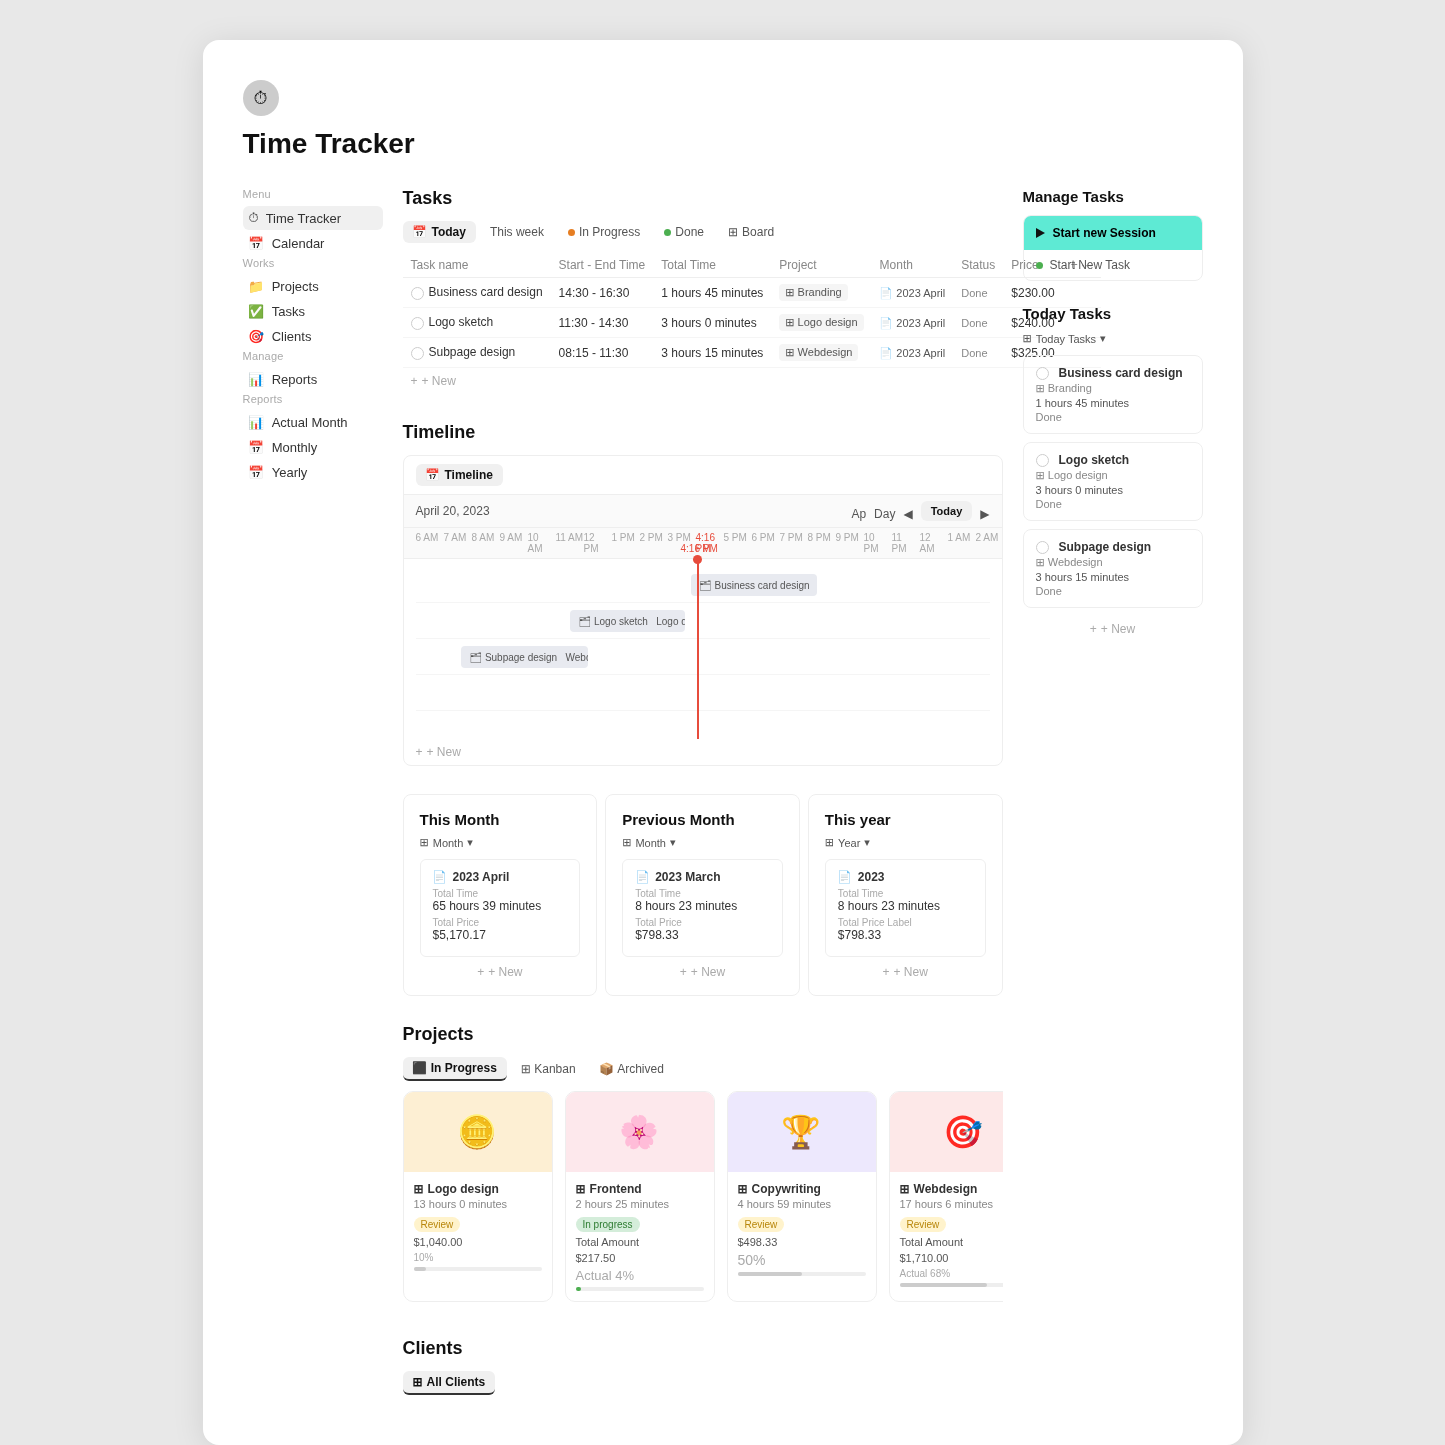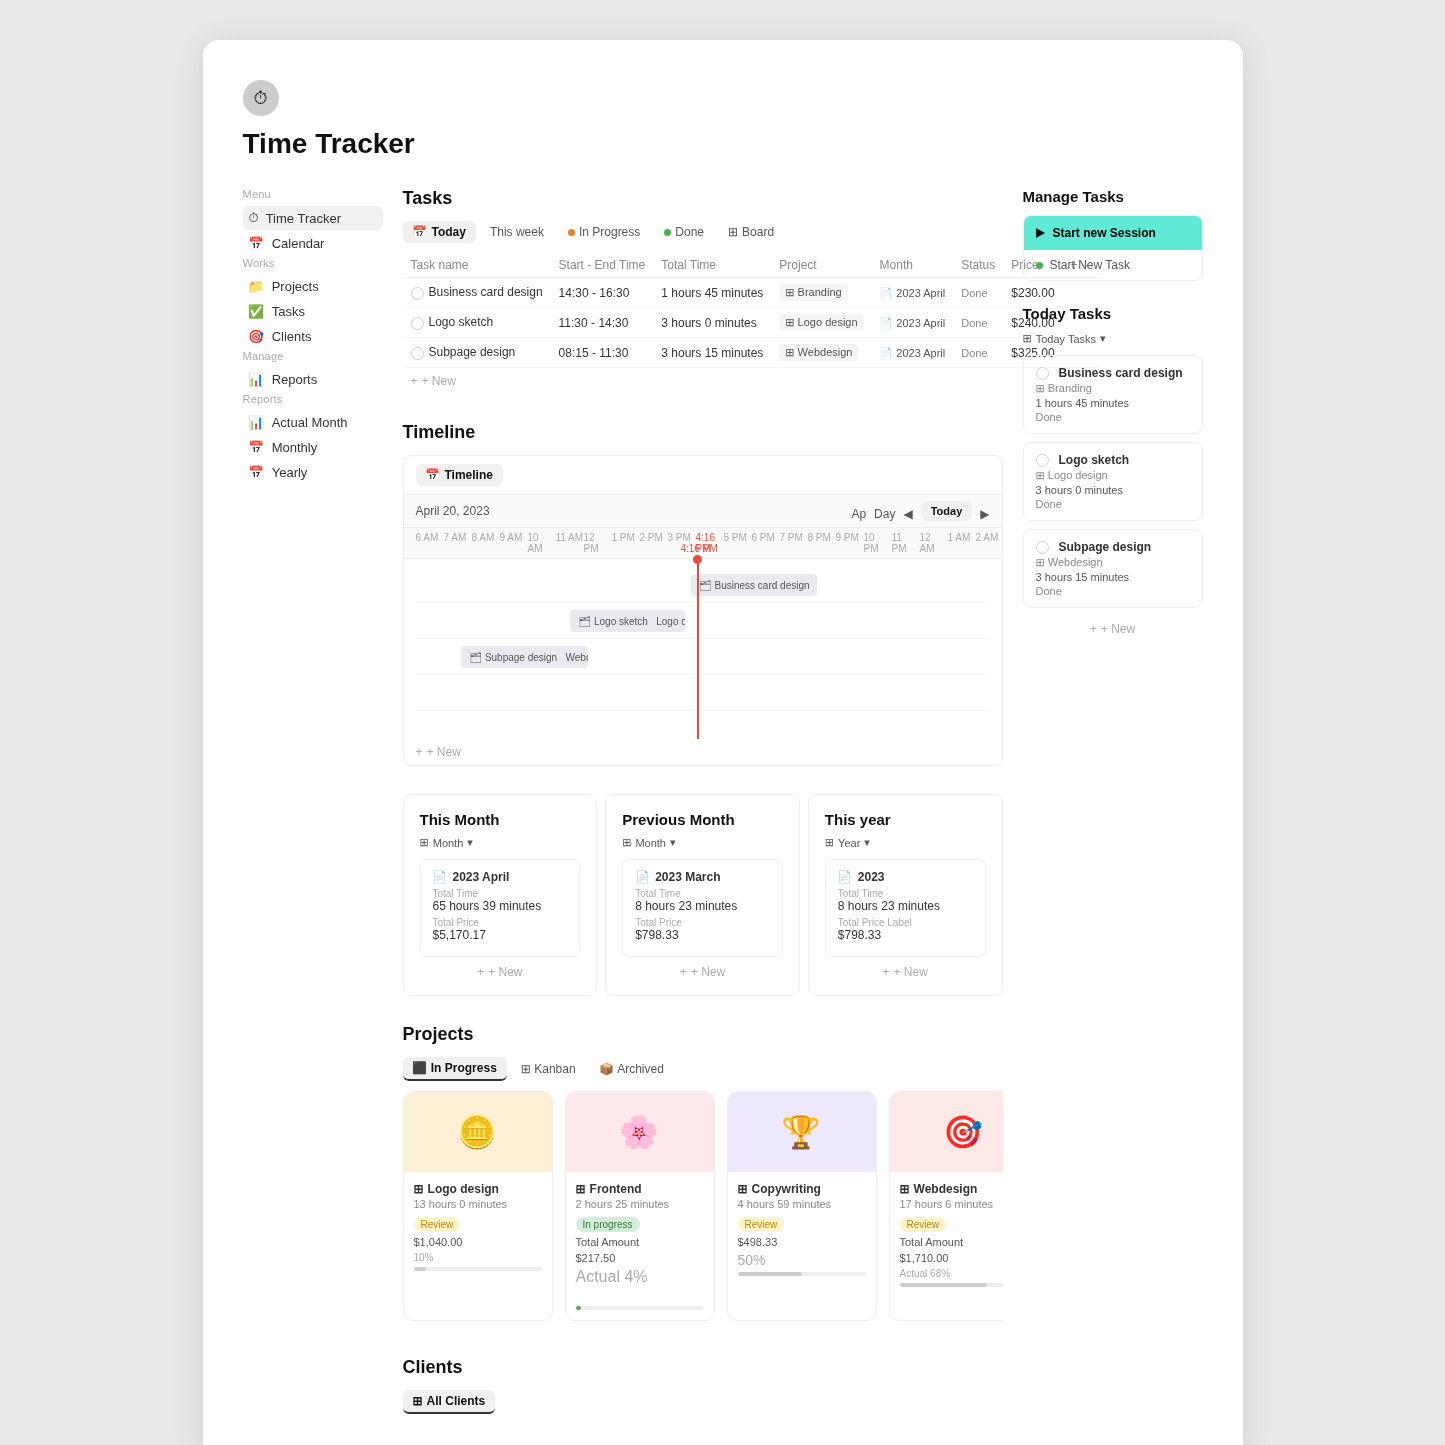--- a/index.html
+++ b/index.html
@@ -685,21 +685,21 @@
       <span>🌸</span>
     </div>
     <div class="project-card-body">
       <div class="project-card-name">
         <span>⊞</span>Frontend
       </div>
       <div class="project-card-time">2 hours 25 minutes</div>
       <span class="project-badge badge-inprogress">In progress</span>
       <div class="project-card-amount">Total Amount</div>
       <div class="project-card-amount">$217.50</div>
-      <div style="font-size:16px;color:#aaa;margin-bottom:20px;">Actual  4%</div>
+      <div style="font-size:13px;color:#aaa;margin-bottom:4px;">Actual  4%</div>
       <div class="progress-bar-container">
         <div class="progress-bar-fill" style="width:4%;background:#4caf50;"></div>
       </div>
     </div>
   </div>
             <div class="project-card">
     <div class="project-card-bg" style="background:#ede8fd;">
       <span>🏆</span>
     </div>
     <div class="project-card-body">

